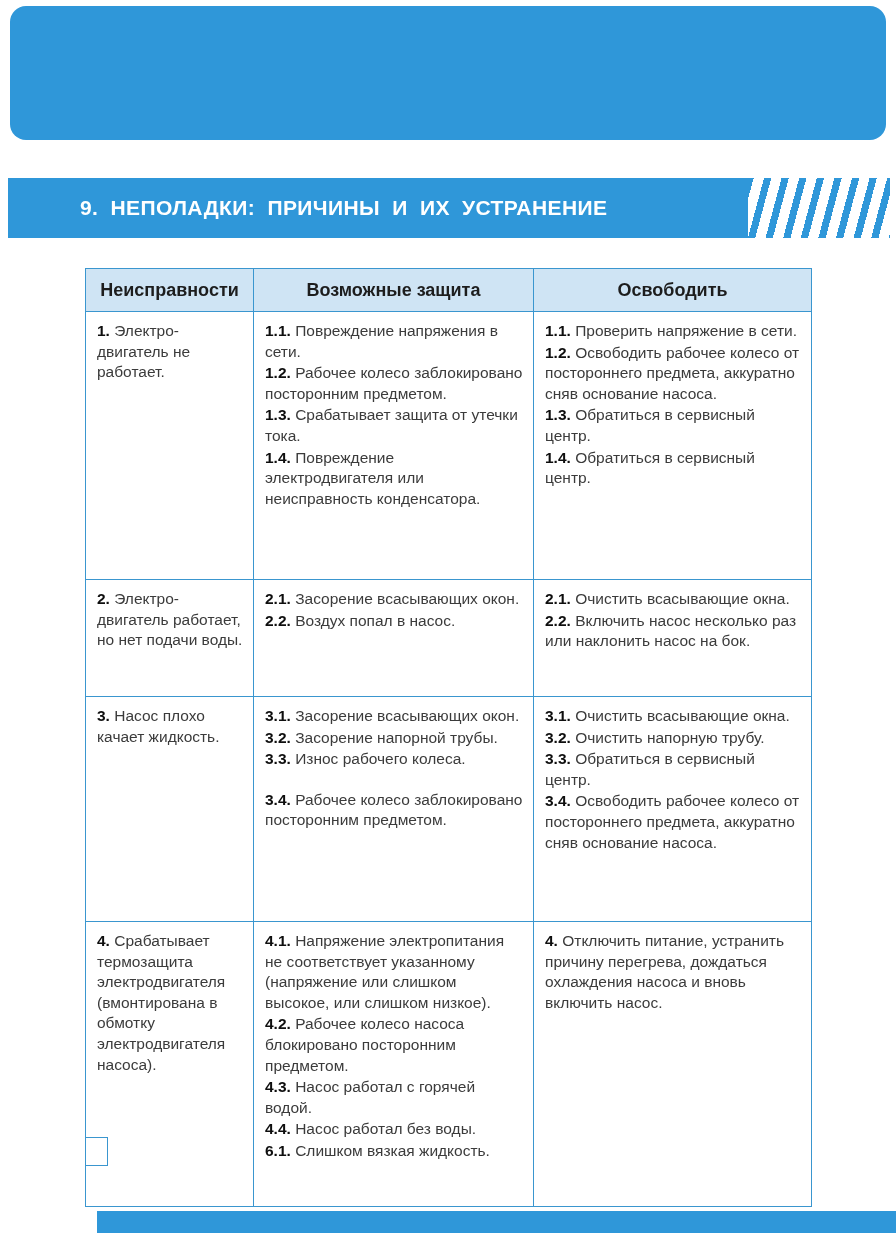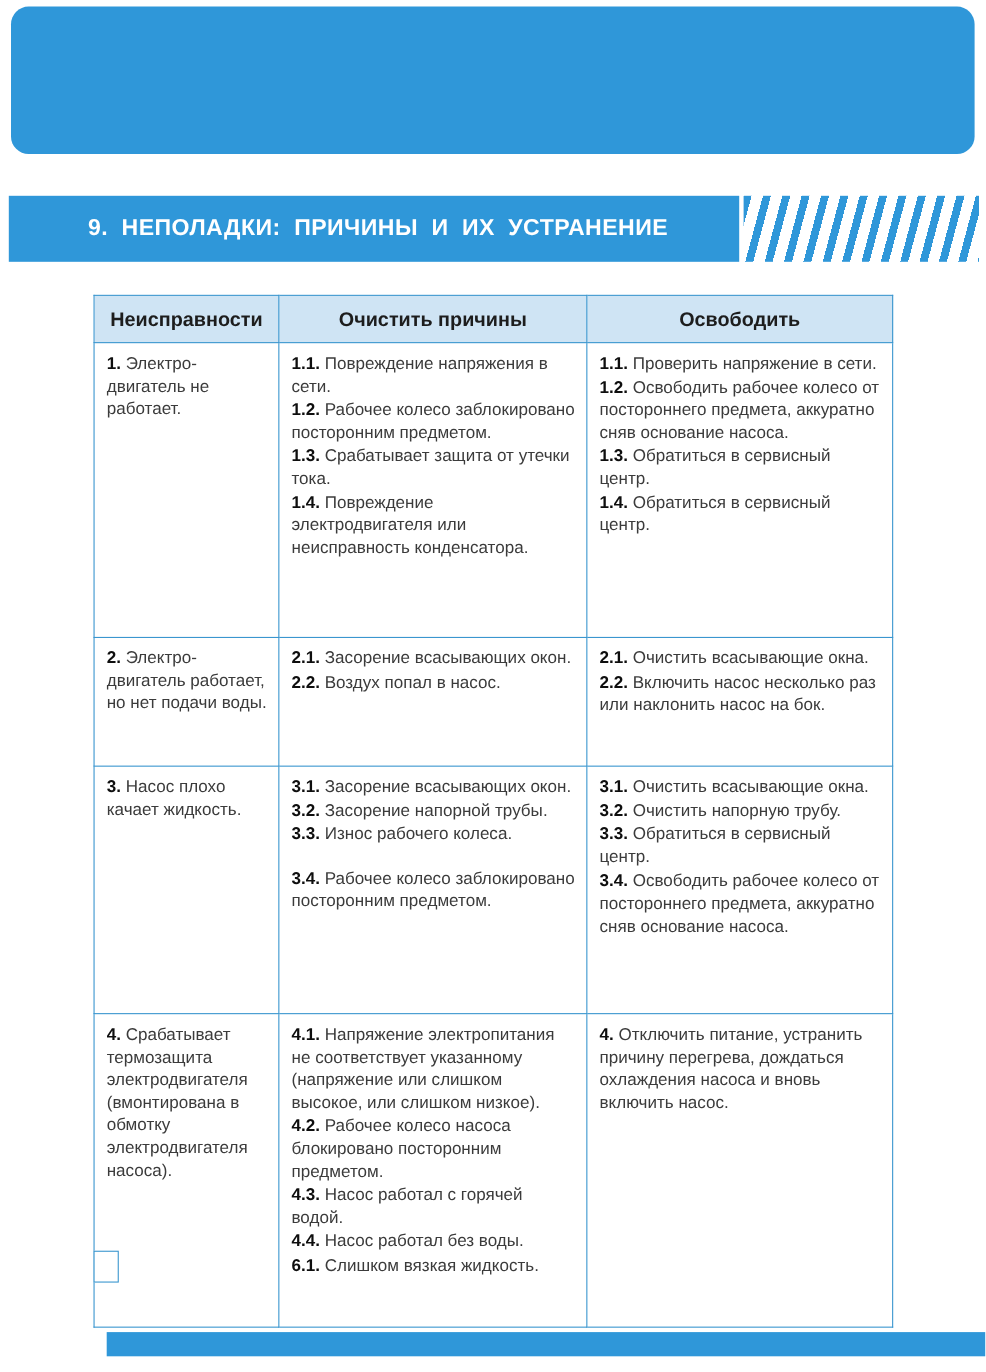--- a/index.html
+++ b/index.html
@@ -3,21 +3,21 @@
 <meta charset="utf-8">
 <style>
   html,body{margin:0;padding:0;background:#ffffff;}
   .page{position:relative;width:896px;height:1247px;background:#fff;overflow:hidden;
         font-family:"Liberation Sans",sans-serif;}
 
   .top-block{position:absolute;left:10px;top:6px;width:876px;height:134px;
              background:#2f97d9;border-radius:16px;}
 
   .banner{position:absolute;left:8px;top:178px;width:882px;height:60px;}
-  .banner-solid{position:absolute;left:0;top:0;width:664px;height:100%;background:#2f97d9;
+  .banner-solid{position:absolute;left:0;top:0;width:740px;height:100%;background:#2f97d9;
                 display:flex;align-items:center;text-align:right;}
   .banner-title{color:#ffffff;font-weight:bold;font-size:21px;letter-spacing:0.4px;
                 word-spacing:6px;padding-left:72px;white-space:nowrap;}
   .stripes{position:absolute;left:668px;top:0;width:214px;height:100%;
            background:repeating-linear-gradient(105deg,#2f97d9 0 7px,rgba(0,0,0,0) 7px 17px);}
 
   table.fault-table{position:absolute;left:85px;top:268px;width:726px;
            border-collapse:collapse;table-layout:fixed;padding-left:12px;}
   .fault-table th,.fault-table td{border:1px solid #3a96cf;}
   .fault-table th{background:#cfe4f4;height:40px;font-size:18px;color:#1d1d1d;
@@ -52,21 +52,21 @@
 
   <table class="fault-table">
     <colgroup>
       <col style="width:168px">
       <col style="width:280px">
       <col style="width:278px">
     </colgroup>
     <thead>
       <tr>
         <th>Неисправности</th>
-        <th>Очистить причины</th>
+        <th>Возможные защита</th>
         <th>Освободить</th>
       </tr>
     </thead>
     <tbody id="table-body">
         <tr>
           <td>
             <p class="item"><b>1.</b><span> Электро-двигатель не работает.</span></p>
           </td>
           <td>
             <p class="item"><b>1.1.</b><span> Повреждение напряжения в сети.</span></p>

